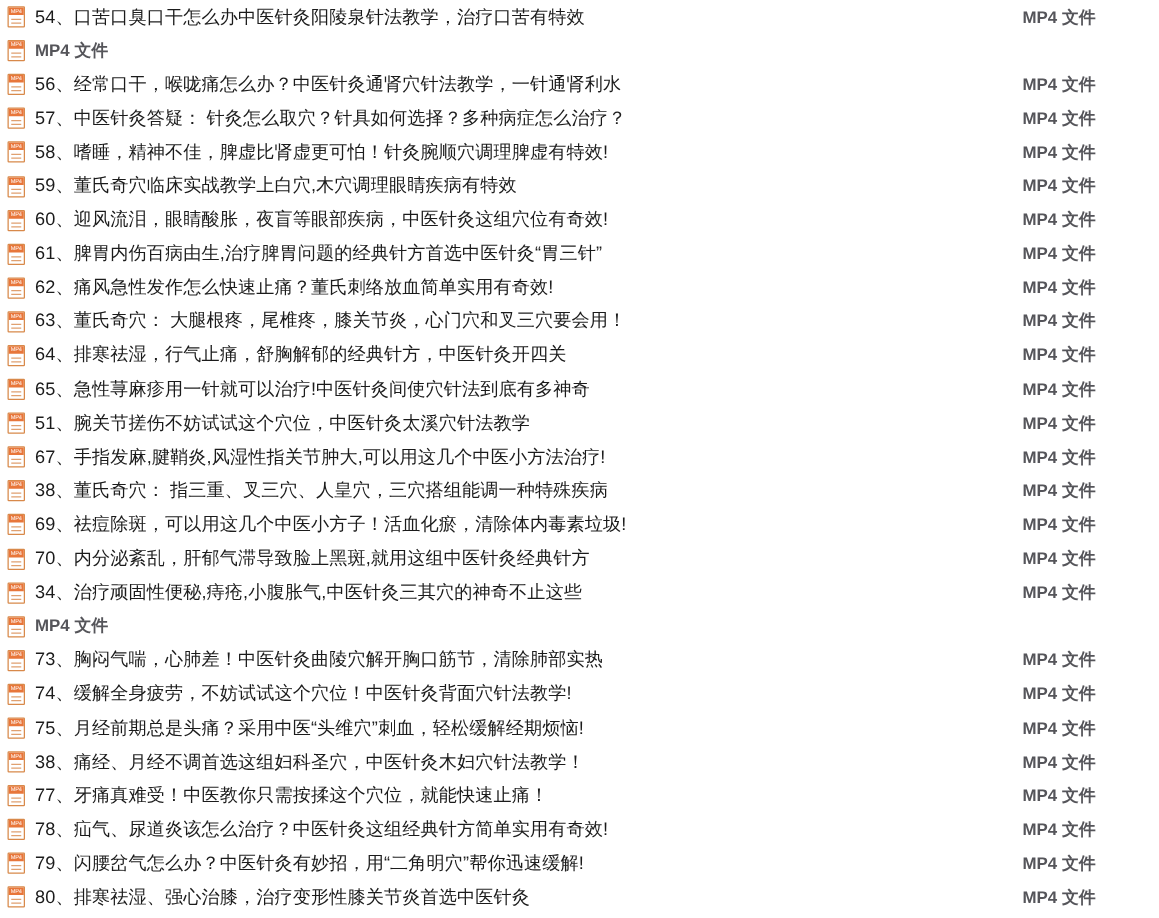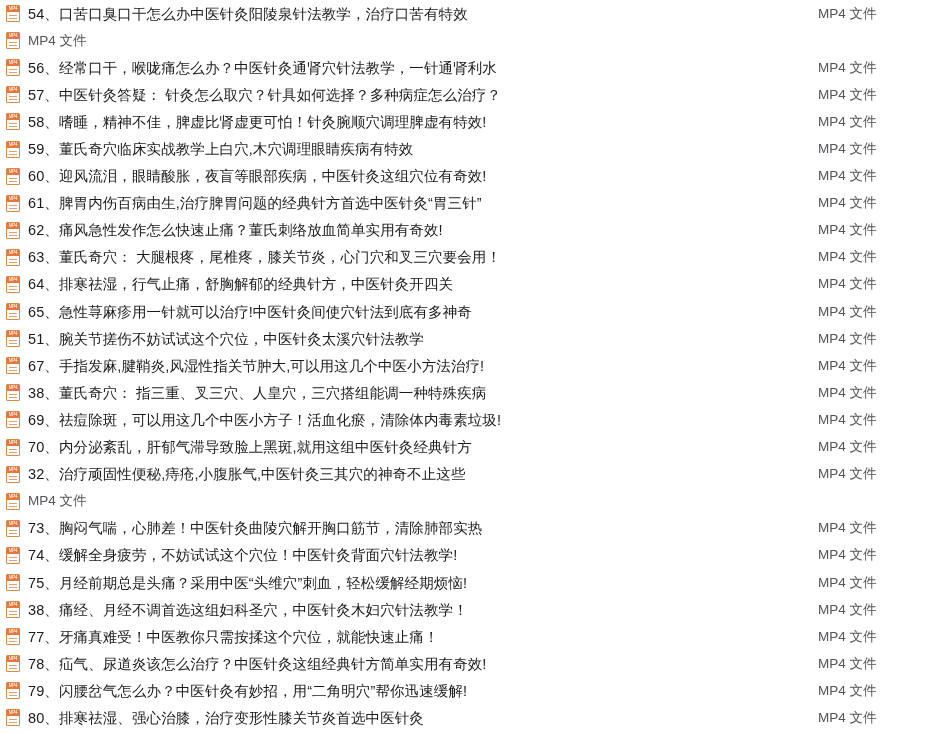--- a/index.html
+++ b/index.html
@@ -78,20 +78,21 @@
     overflow: hidden;
     text-overflow: ellipsis;
     letter-spacing: 0.1px;
   }
   .file-type {
     flex: 1 1 auto;
     font-size: 13.5px;
     line-height: 20px;
     color: #55555a;
     white-space: nowrap;
+    font-weight: bold;
   }
 </style>
 </head>
 <body>
 
 <div id="file-list">
     <div class="file-row">
       <span class="file-icon">
         <span class="ext">MP4</span>
       </span>
@@ -206,21 +207,21 @@
       <span class="file-icon">
         <span class="ext">MP4</span>
       </span>
       <span class="file-name">70、内分泌紊乱，肝郁气滞导致脸上黑斑,就用这组中医针灸经典针方</span>
       <span class="file-type">MP4 文件</span>
     </div>
     <div class="file-row">
       <span class="file-icon">
         <span class="ext">MP4</span>
       </span>
-      <span class="file-name">32、治疗顽固性便秘,痔疮,小腹胀气,中医针灸三其穴的神奇不止这些</span>
+      <span class="file-name">34、治疗顽固性便秘,痔疮,小腹胀气,中医针灸三其穴的神奇不止这些</span>
       <span class="file-type">MP4 文件</span>
     </div>
     <div class="file-row">
       <span class="file-icon">
         <span class="ext">MP4</span>
       </span>
       <span class="file-type">MP4 文件</span>
     </div>
     <div class="file-row">
       <span class="file-icon">

